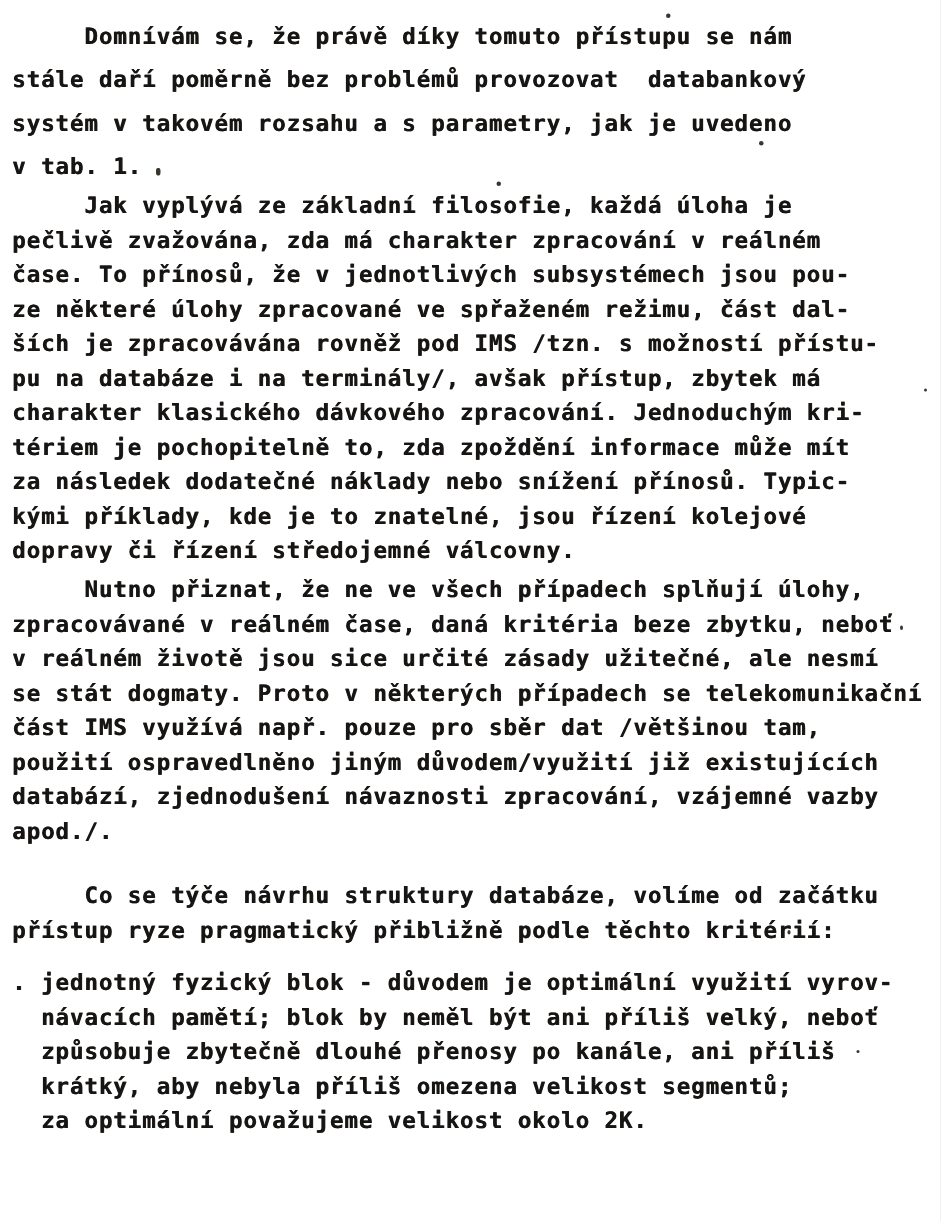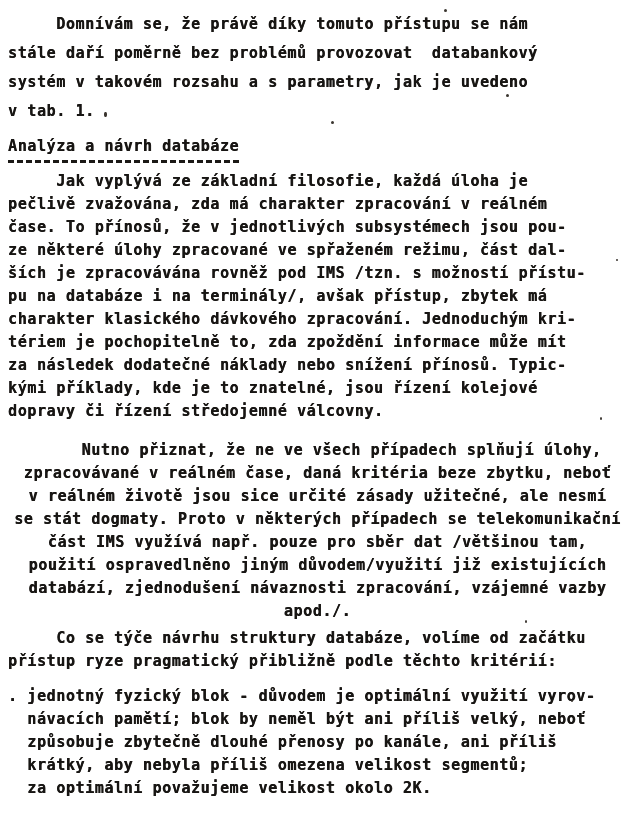--- a/index.html
+++ b/index.html
@@ -28,22 +28,22 @@
   .heading {
     margin: 9px 0 8px 0;
     height: 27px;
     line-height: 22px;
   }
   .heading .u {
     display: inline-block;
     border-bottom: 3px dashed #1b1916;
     padding-bottom: 3px;
   }
-  .mt9 { margin-top: 16px; text-align: center; }
-  .mt4 { margin-top: 4px; }
+  .mt9 { margin-top: 3px; }
+  .mt4 { margin-top: 20px; }
   .mt12 { margin-top: 12px; }
   .speck {
     position: absolute;
     background: #3a352f;
     border-radius: 50%;
     width: 3px; height: 3px;
   }
   .s1 { left: 444px; top: 9px; }
   .s2 { left: 104px; top: 112px; width: 3px; height: 5px; border-radius: 40%; }
   .s3 { left: 331px; top: 121px; }
@@ -58,23 +58,20 @@
 
 <div class="page">
 
   <div class="block p1">
     <div class="line">     Domnívám se, že právě díky tomuto přístupu se nám</div>
     <div class="line">stále daří poměrně bez problémů provozovat  databankový</div>
     <div class="line">systém v takovém rozsahu a s parametry, jak je uvedeno</div>
     <div class="line">v tab. 1.</div>
   </div>
 
-  <div class="heading">
-    <span class="u">Analýza a návrh databáze</span>
-  </div>
 
   <div class="block std">
     <div class="line">     Jak vyplývá ze základní filosofie, každá úloha je</div>
     <div class="line">pečlivě zvažována, zda má charakter zpracování v reálném</div>
     <div class="line">čase. To přínosů, že v jednotlivých subsystémech jsou pou-</div>
     <div class="line">ze některé úlohy zpracované ve spřaženém režimu, část dal-</div>
     <div class="line">ších je zpracovávána rovněž pod IMS /tzn. s možností přístu-</div>
     <div class="line">pu na databáze i na terminály/, avšak přístup, zbytek má</div>
     <div class="line">charakter klasického dávkového zpracování. Jednoduchým kri-</div>
     <div class="line">tériem je pochopitelně to, zda zpoždění informace může mít</div>

